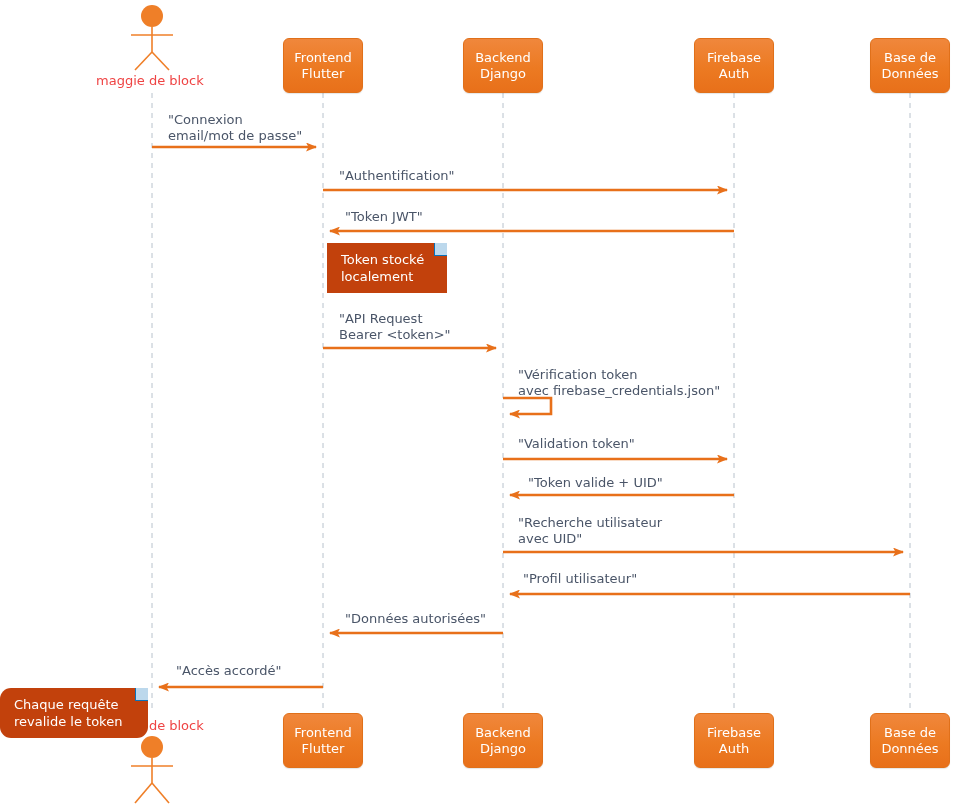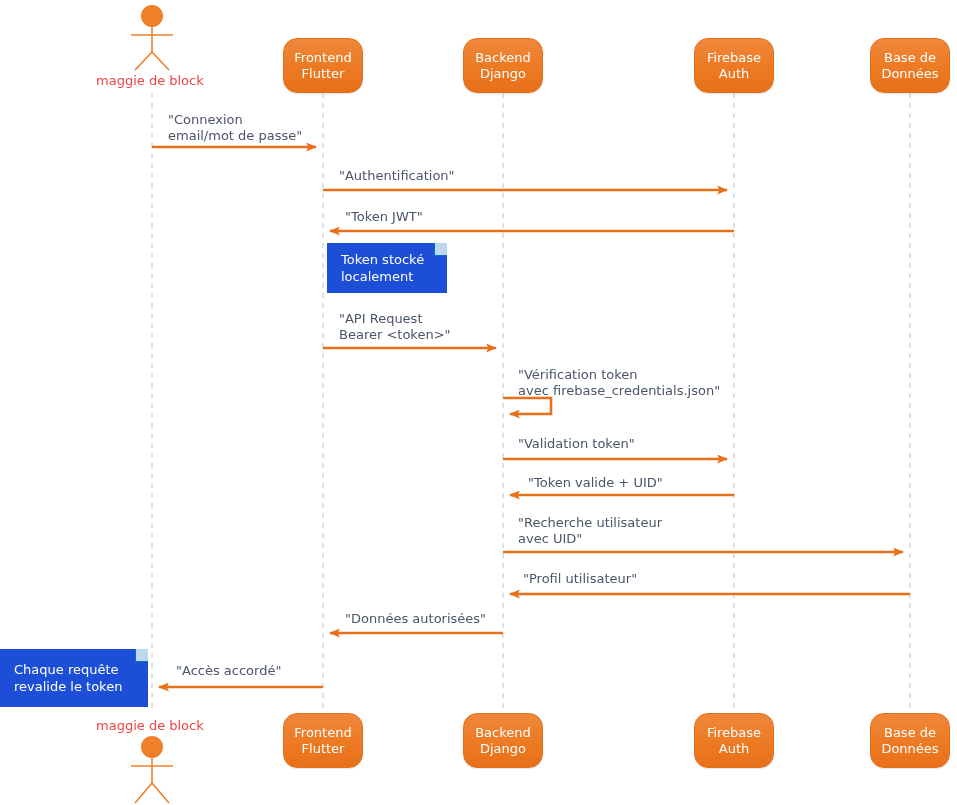--- a/index.html
+++ b/index.html
@@ -20,39 +20,39 @@
   #svg-layer {
     position: absolute;
     left: 0;
     top: 0;
     width: 957px;
     height: 805px;
   }
   .participant-box {
     position: absolute;
     box-sizing: border-box;
-    border-radius: 14px;
+    border-radius: 6px;
     background: linear-gradient(to bottom, #f0873c 0%, #ec7a22 55%, #e8701a 100%);
     border: 1px solid #e0701a;
     color: #ffffff;
     font-size: 13px;
     line-height: 16px;
     display: flex;
     align-items: center;
     justify-content: center;
     text-align: center;
     box-shadow: 0 1px 1px rgba(0,0,0,0.10);
   }
   .participant-box .plabel {
     white-space: pre-line;
   }
   .note-box {
     position: absolute;
     box-sizing: border-box;
-    background: #1d4ed8;
+    background: #c2410c;
     color: #ffffff;
     font-size: 13px;
     line-height: 17px;
     padding: 9px 12px 9px 14px;
     white-space: pre-line;
     display: flex;
     align-items: center;
   }
   .note-fold {
     position: absolute;
@@ -189,19 +189,19 @@
   <div class="msg-label" style="left:523px; top:571px;">"Profil utilisateur"</div>
   <div class="msg-label" style="left:345px; top:611px;">"Données autorisées"</div>
   <div class="msg-label" style="left:176px; top:663px;">"Accès accordé"</div>
 
   <div class="note-box" style="left:327px; top:243px; width:120px; height:50px;">
     <span>Token stocké
 localement</span>
     <span class="note-fold" style="right:0; top:0;"></span>
   </div>
 
-  <div class="note-box" style="left:0px; top:649px; width:148px; height:58px;">
+  <div class="note-box" style="left:0px; top:688px; width:148px; height:50px;border-radius:11px;">
     <span>Chaque requête
 revalide le token</span>
     <span class="note-fold" style="right:0; top:0;"></span>
   </div>
 
 </div>
 
 </body></html>

